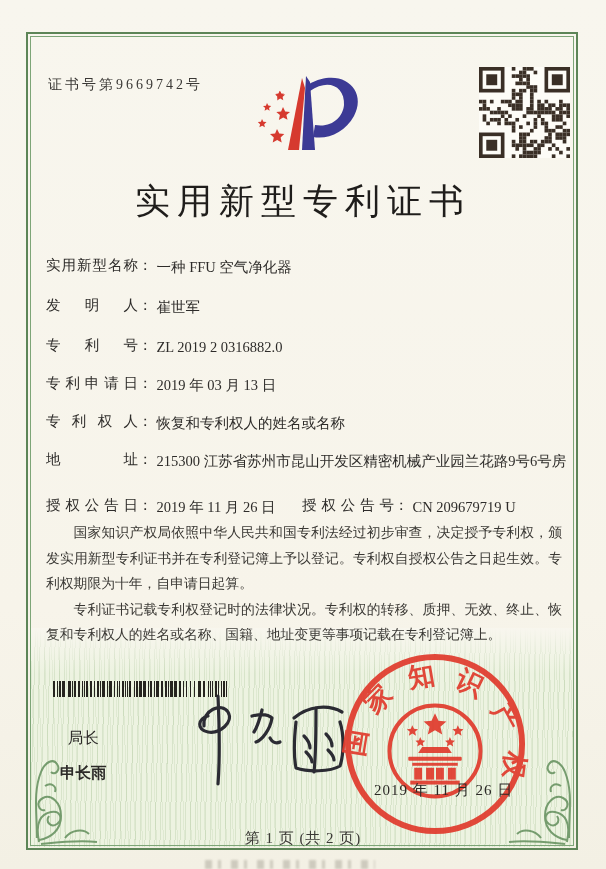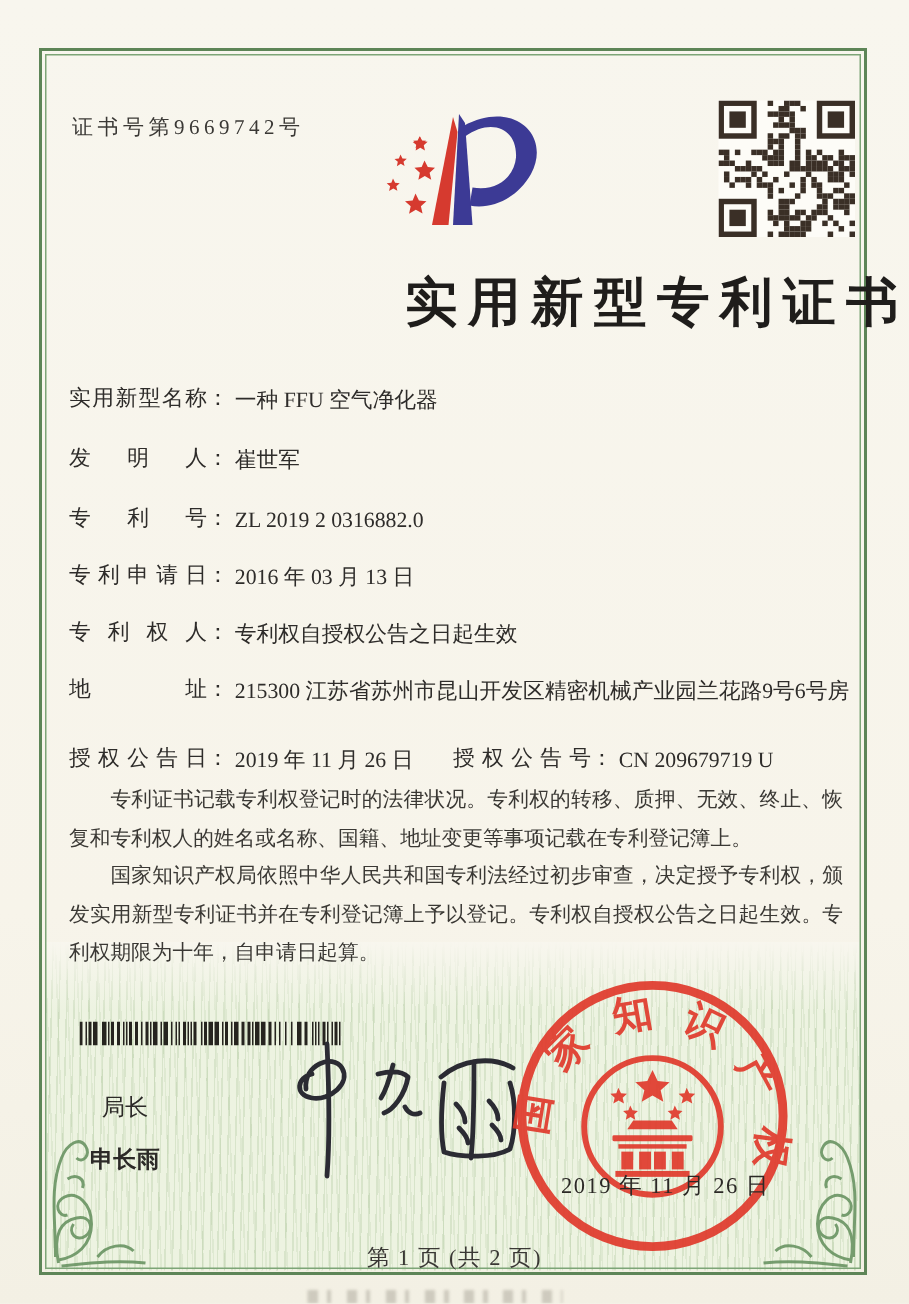--- a/index.html
+++ b/index.html
@@ -33,22 +33,22 @@
   .corner-ornament{position:absolute;width:78px;height:105px;opacity:.9;}
   .corner-ornament.left{left:31px;top:742px;}
   .corner-ornament.right{right:31px;top:742px;transform:scaleX(-1);}
 
   .cert-no{position:absolute;left:48px;top:76px;font-size:14px;letter-spacing:3px;color:#3a3835;}
   .logo{position:absolute;left:250px;top:58px;width:132px;height:106px;}
   .qr{position:absolute;left:479px;top:67px;width:91px;height:91px;background:#fdfcf7;}
   .qr svg{display:block;}
 
   .title{
-    position:absolute;left:0;top:178px;width:100%;text-align:right;
-    font-size:35px;font-weight:bold;letter-spacing:7px;color:#1f1d1b;
+    position:absolute;left:0;top:178px;width:100%;text-align:center;
+    font-size:35px;font-weight:normal;letter-spacing:7px;color:#1f1d1b;
   }
 
   .fields{position:absolute;left:46px;top:250px;width:520px;font-size:14.5px;}
   .field-row{position:absolute;left:0;white-space:nowrap;}
   .field-row .flabel{
     display:inline-block;width:92px;text-align:justify;text-align-last:justify;
     vertical-align:top;color:#2e2c2a;
   }
   .field-row .fcolon{display:inline-block;vertical-align:top;margin-right:4px;}
   .field-row .fvalue{display:inline-block;vertical-align:top;white-space:normal;width:400px;line-height:22px;}
@@ -343,39 +343,39 @@
     <div class="field-row row-1">
       <span class="flabel">实用新型名称</span><span class="fcolon">：</span><span class="fvalue">一种 FFU 空气净化器</span>
     </div>
     <div class="field-row row-2">
       <span class="flabel">发明人</span><span class="fcolon">：</span><span class="fvalue">崔世军</span>
     </div>
     <div class="field-row row-3">
       <span class="flabel">专利号</span><span class="fcolon">：</span><span class="fvalue">ZL 2019 2 0316882.0</span>
     </div>
     <div class="field-row row-4">
-      <span class="flabel">专利申请日</span><span class="fcolon">：</span><span class="fvalue">2016 年 03 月 13 日</span>
+      <span class="flabel">专利申请日</span><span class="fcolon">：</span><span class="fvalue">2019 年 03 月 13 日</span>
     </div>
     <div class="field-row row-5">
-      <span class="flabel">专利权人</span><span class="fcolon">：</span><span class="fvalue">专利权自授权公告之日起生效</span>
+      <span class="flabel">专利权人</span><span class="fcolon">：</span><span class="fvalue">恢复和专利权人的姓名或名称</span>
     </div>
     <div class="field-row row-6">
       <span class="flabel">地址</span><span class="fcolon">：</span><span class="fvalue" style="width:432px">215300 江苏省苏州市昆山开发区精密机械产业园兰花路9号6号房</span>
     </div>
     <div class="field-row row-7">
       <span class="flabel">授权公告日</span><span class="fcolon">：</span><span class="fvalue" style="width:150px">2019 年 11 月 26 日</span>
       <span class="field-group2">
         <span class="flabel">授权公告号</span><span class="fcolon">：</span><span class="fvalue" style="width:160px">CN 209679719 U</span>
       </span>
     </div>
   </div>
 
   <div class="paragraphs">
+    <p>国家知识产权局依照中华人民共和国专利法经过初步审查，决定授予专利权，颁发实用新型专利证书并在专利登记簿上予以登记。专利权自授权公告之日起生效。专利权期限为十年，自申请日起算。</p>
     <p>专利证书记载专利权登记时的法律状况。专利权的转移、质押、无效、终止、恢复和专利权人的姓名或名称、国籍、地址变更等事项记载在专利登记簿上。</p>
-    <p>国家知识产权局依照中华人民共和国专利法经过初步审查，决定授予专利权，颁发实用新型专利证书并在专利登记簿上予以登记。专利权自授权公告之日起生效。专利权期限为十年，自申请日起算。</p>
   </div>
 
   <svg class="barcode" id="barcode-svg" viewBox="0 0 177 16" preserveAspectRatio="none">
       <rect x="0" y="0" width="2" height="16" fill="#26241f"></rect>
       <rect x="4" y="0" width="1" height="16" fill="#26241f"></rect>
       <rect x="6" y="0" width="2" height="16" fill="#26241f"></rect>
       <rect x="9" y="0" width="3" height="16" fill="#26241f"></rect>
       <rect x="15" y="0" width="3" height="16" fill="#26241f"></rect>
       <rect x="19" y="0" width="1" height="16" fill="#26241f"></rect>
       <rect x="21" y="0" width="2" height="16" fill="#26241f"></rect>

